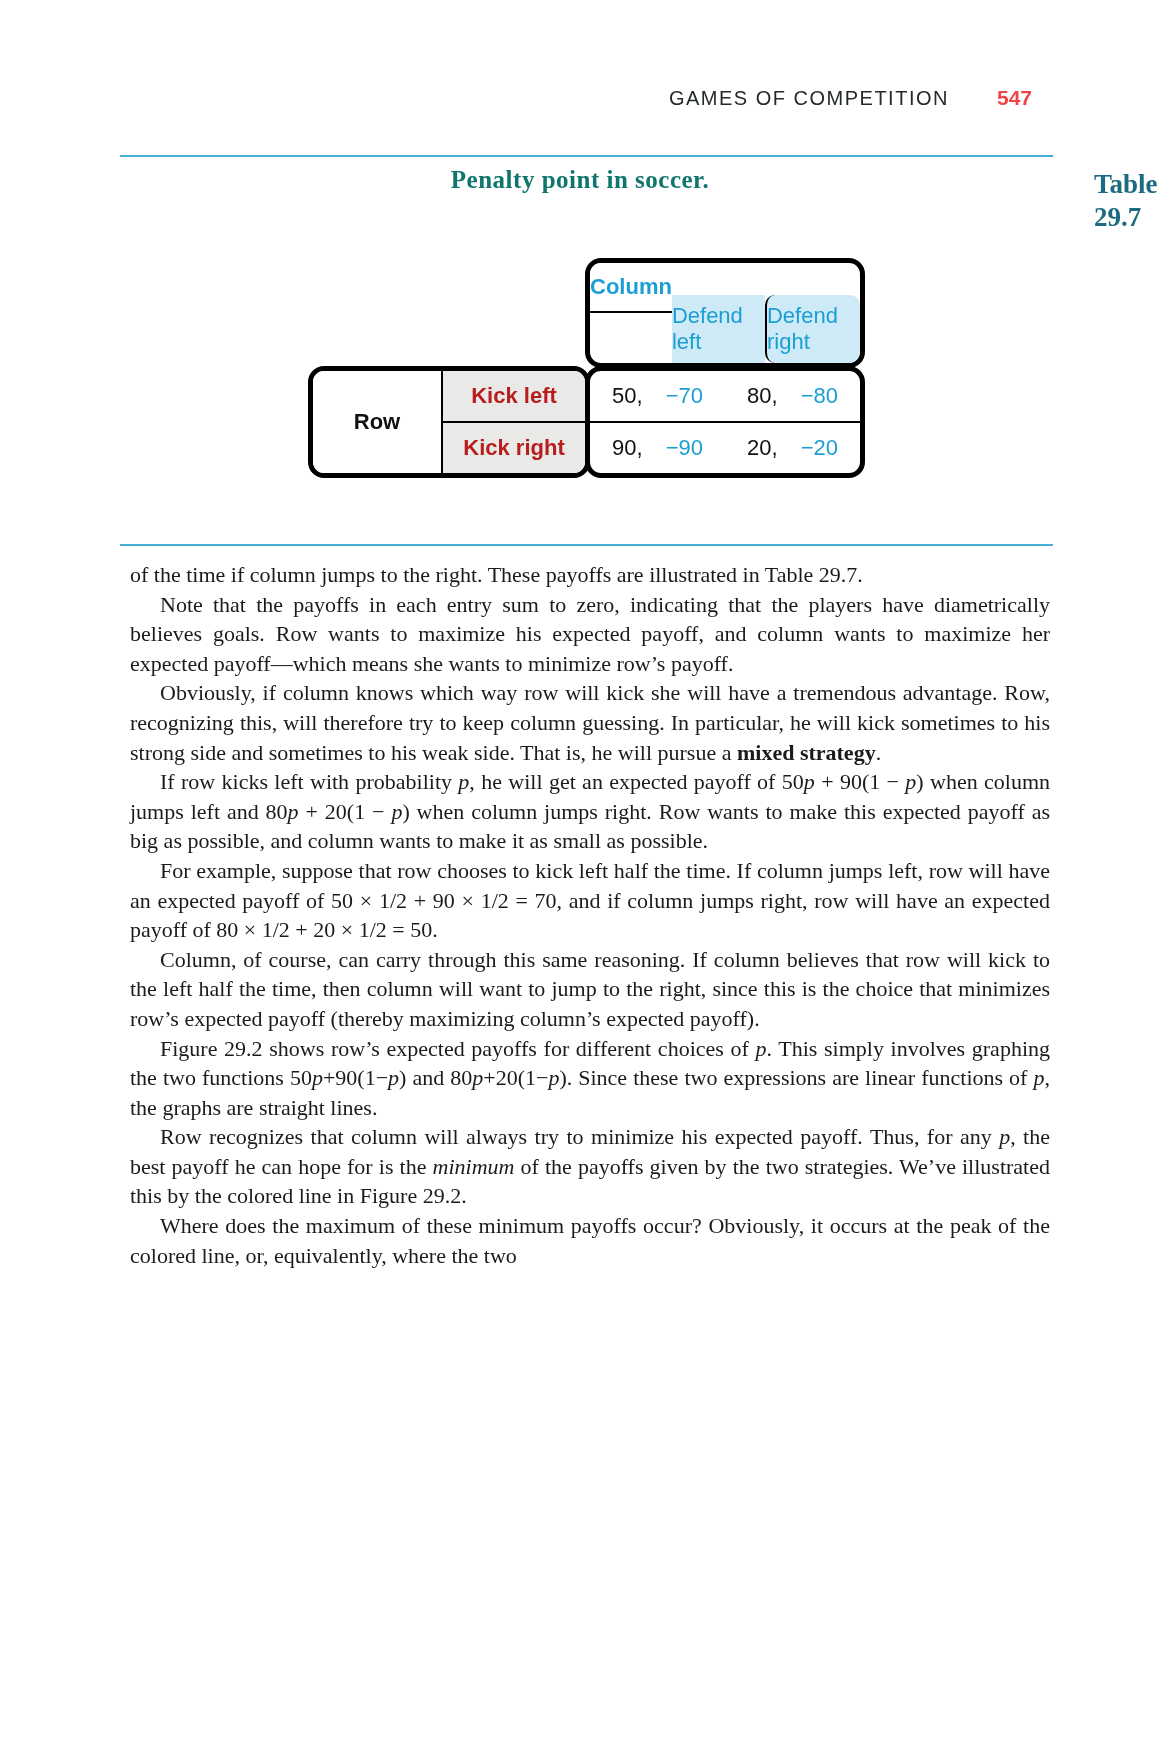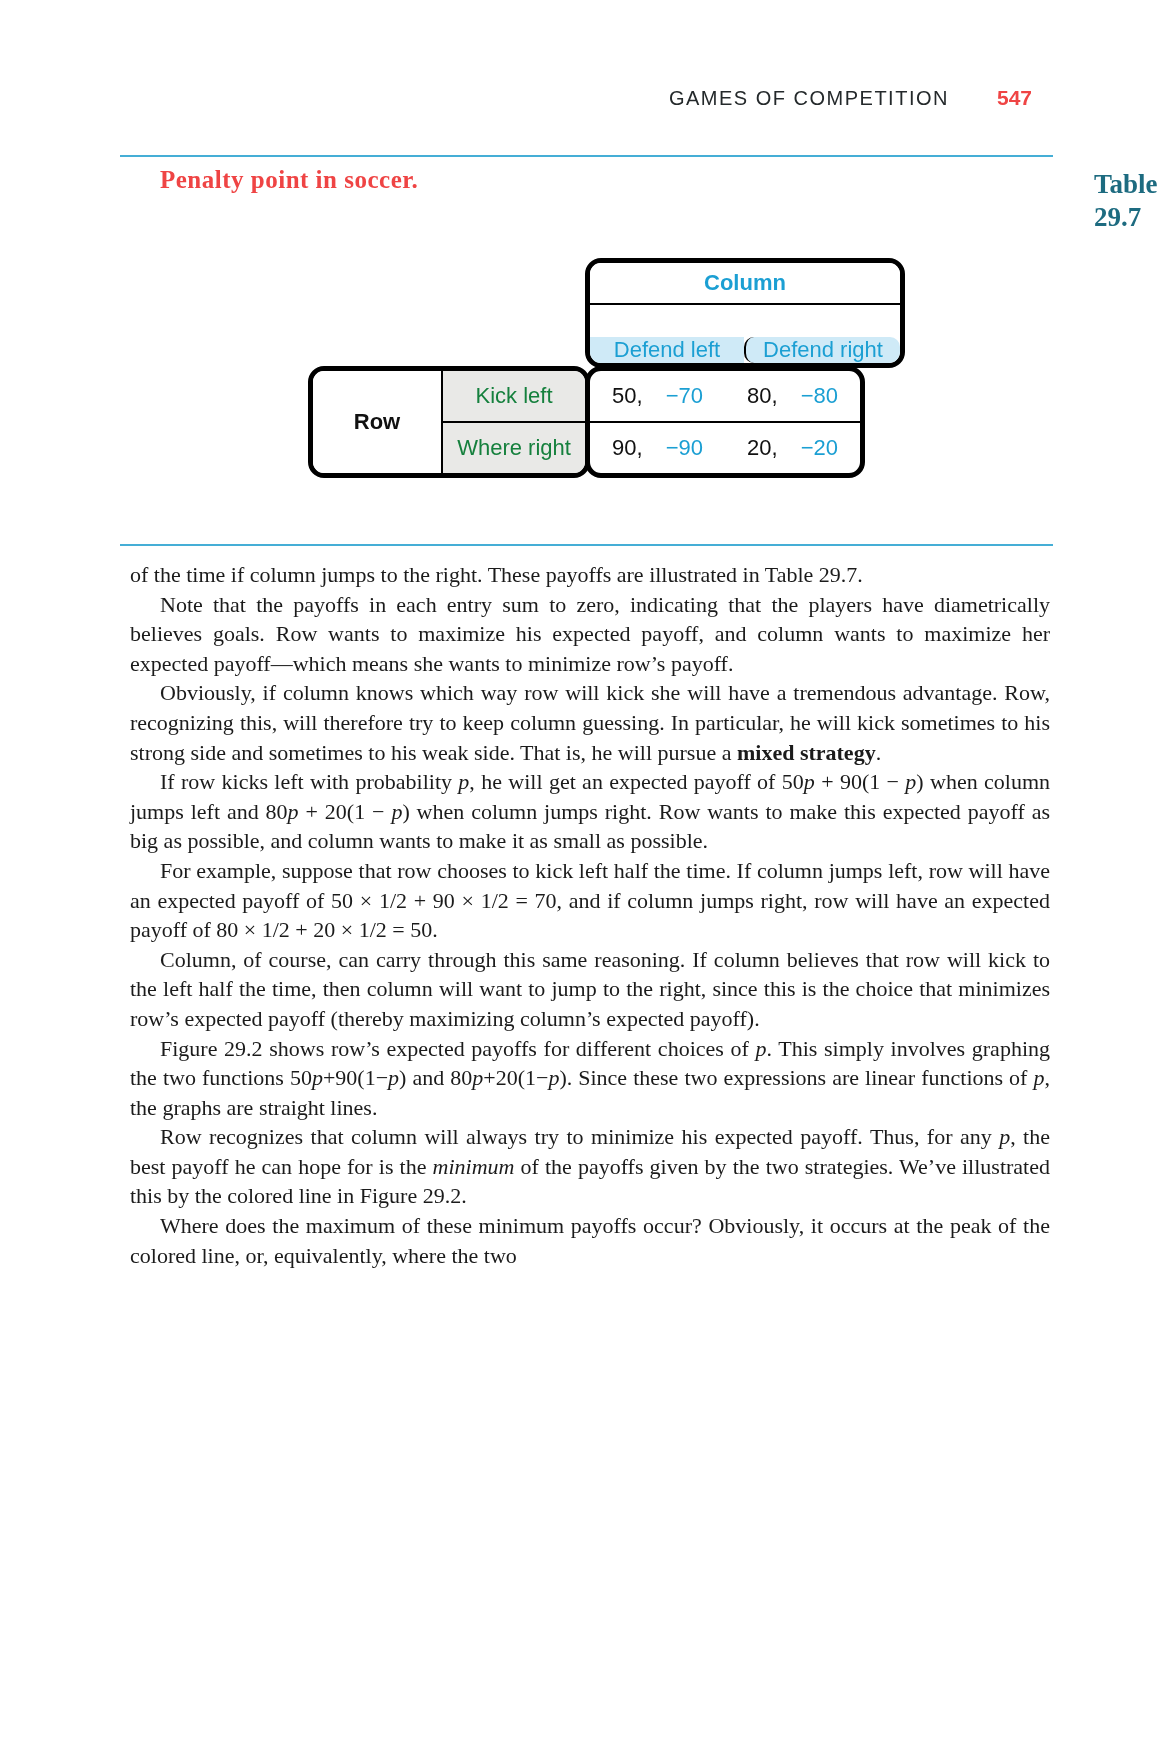--- a/index.html
+++ b/index.html
@@ -18,47 +18,47 @@
   }
   .runhead .rh-title { font-size:20px; letter-spacing:1.5px; color:#24292b; }
   .runhead .rh-page  { font-size:21px; font-weight:bold; color:#ef4444; }
   
   .rule { position:absolute; left:120px; width:933px; height:2px; background:#45aed6; }
   .rule-top { top:155px; }
   .rule-bottom { top:544px; }
   
   .tbl-title {
     position:absolute; top:166px; left:160px; width:840px;
-    text-align:left; font-weight:bold; font-size:25px; color:#ef4444;
+    text-align:center; font-weight:bold; font-size:25px; color:#0f766e;
     letter-spacing:0.5px;
   }
   .tbl-label {
     position:absolute; top:168px; left:1075px;
     font-weight:bold; font-size:27px; line-height:33px; color:#1d6b80;margin-left:19px;
   }
   
   .gt { font-family:"Liberation Sans", sans-serif; font-size:22px; }
   .gbox {
     position:absolute; box-sizing:border-box; background:#fff;
     border:5px solid #000; border-radius:16px; overflow:hidden;
   }
-  .colbox { left:585px; top:258px; width:320px; height:110px;
-    display:flex; flex-direction:column; }
+  .colbox { left:585px; top:258px; width:280px; height:110px;
+    display:flex; flex-direction:row; }
   .chead { height:48px; display:flex; align-items:center; justify-content:center;
     color:#1b9fd3; font-weight:bold; border-bottom:2px solid #000; background:#fff; }
   .defrow { flex:1; display:flex; }
   .defcell { flex:1; background:#cfeaf7; color:#1b9fd3;
     display:flex; align-items:center; justify-content:center;margin-top:32px; }
   .defcell + .defcell { border-left:2px solid #000;border-radius:10px; }
   .rowbox { left:308px; top:366px; width:282px; height:112px; display:flex; }
   .rhead { width:128px; display:flex; align-items:center; justify-content:center;
     font-weight:bold; color:#111; background:#fff; }
   .kicks { flex:1; display:flex; flex-direction:column;
     border-left:2px solid #000; background:#e9e9e7; }
-  .kcell { flex:1; display:flex; align-items:center; justify-content:center; color:#15803d; }
+  .kcell { flex:1; display:flex; align-items:center; justify-content:center; color:#b91c1c;font-weight:bold; }
   .kcell + .kcell { border-top:2px solid #000; }
   .paybox { left:585px; top:366px; width:280px; height:112px;
     display:flex; flex-direction:column; }
   .prow { flex:1; display:flex; }
   .prow + .prow { border-top:2px solid #000; }
   .pcell { flex:1; display:flex; align-items:center; justify-content:center; color:#111;gap:17px; }
   .pcell .neg { color:#1b9fd3; margin-left:6px; }
   
   .bodytext {
     position:absolute; left:130px; top:560px; width:920px;
@@ -92,21 +92,21 @@
     <div class="defrow">
       <div class="defcell">Defend left</div>
       <div class="defcell">Defend right</div>
     </div>
   </div>
 
   <div class="gbox rowbox">
     <div class="rhead">Row</div>
     <div class="kicks">
       <div class="kcell">Kick left</div>
-      <div class="kcell">Where right</div>
+      <div class="kcell">Kick right</div>
     </div>
   </div>
 
   <div class="gbox paybox">
     <div class="prow">
       <div class="pcell">
         <span>50,</span>
         <span class="neg">−70</span>
       </div>
       <div class="pcell">

